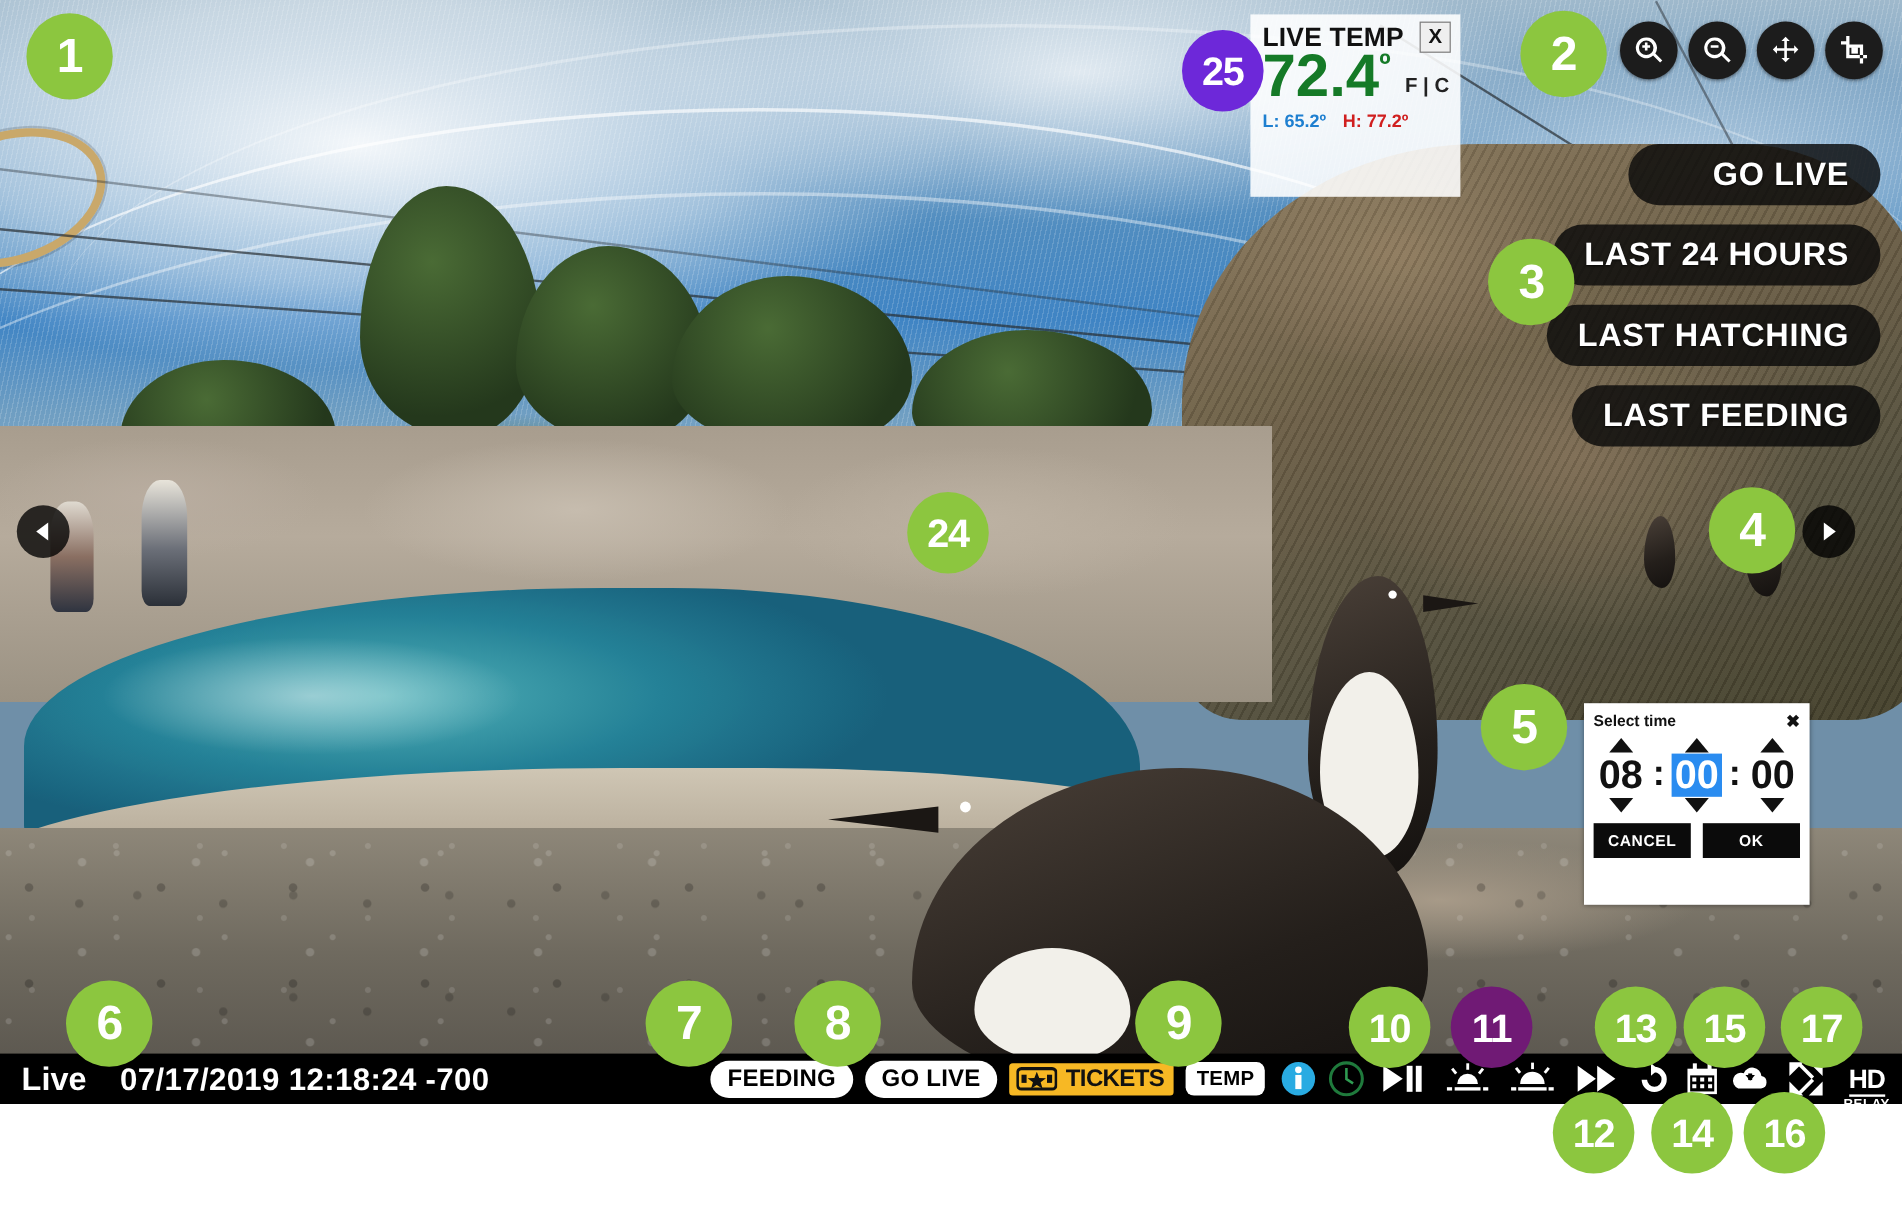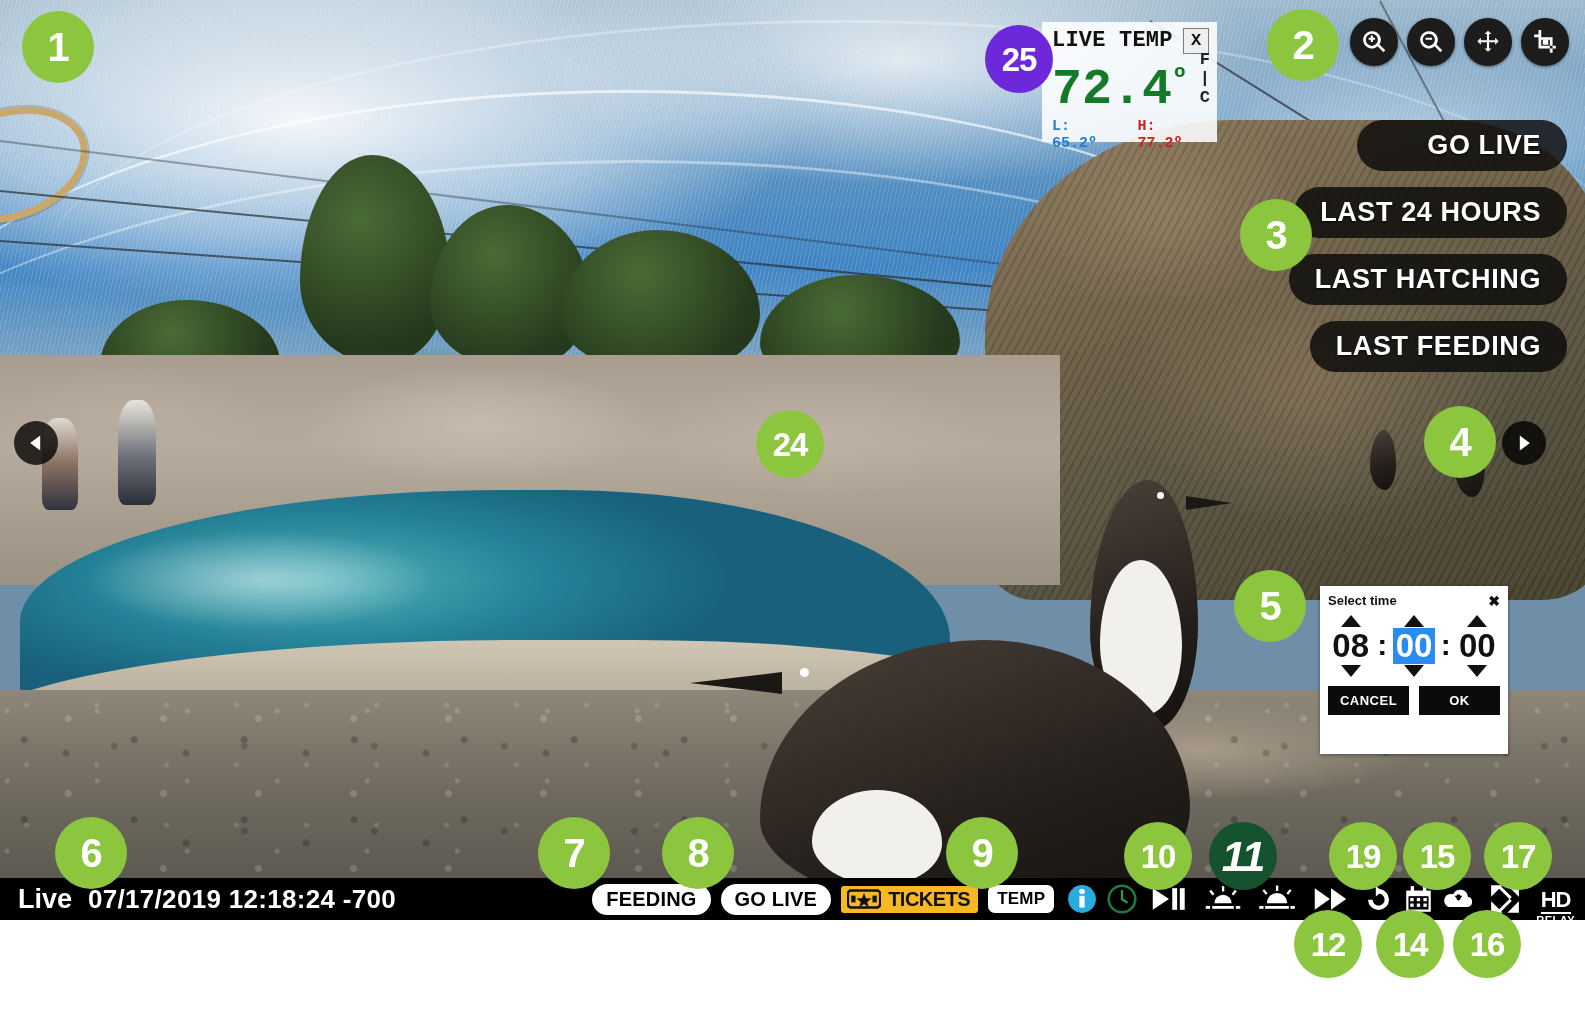--- a/index.html
+++ b/index.html
@@ -183,24 +183,23 @@
     background: rgba(10,10,10,.82); color: #fff;
     border-radius: 26px; padding: 10px 26px;
     font-size: 27px; font-weight: 700; letter-spacing: .6px;
     white-space: nowrap; cursor: pointer;
     text-shadow: 0 1px 2px rgba(0,0,0,.8);
   }
   .pill.go-live { padding-left: 70px; }
 
   
   #live-temp {
-    position: absolute; left: 1042px; top: 22px; width: 175px; height: 120px;
+    position: absolute; left: 1042px; top: 12px; width: 175px; height: 152px;
     background: rgba(255,255,255,.88); z-index: 55;
     padding: 6px 8px 4px 10px;
-    font-family: Liberation Mono, monospace;
   }
   #live-temp .lt-head { display: flex; align-items: flex-start; justify-content: space-between; }
   #live-temp .lt-title { font-size: 22px; font-weight: 700; color: #111; letter-spacing: .2px; }
   #live-temp .lt-close {
     width: 26px; height: 26px; border: 1px solid #7d7d7d; background: #efefef;
     font-size: 17px; font-weight: 700; color: #111; line-height: 24px; text-align: center;
     cursor: pointer;
   }
   #live-temp .lt-main { display: flex; align-items: flex-end; gap: 12px; margin-top: -4px; }
   #live-temp .lt-value { font-size: 50px; font-weight: 700; color: #157a27; line-height: .95; }
@@ -231,21 +230,21 @@
     flex: 1; background: #0b0b0b; color: #fff; text-align: center;
     font-size: 13px; font-weight: 700; padding: 7px 0; cursor: pointer; letter-spacing: .5px;
   }
 
   
   #control-bar {
     position: absolute; left: 0; top: 878px; width: 1585px; height: 42px;
     background: #000; display: flex; align-items: center; z-index: 50;
   }
   #live-label { color: #fff; font-size: 27px; font-weight: 700; margin-left: 18px; }
-  #timestamp { color: #fff; font-size: 26px; font-weight: 700; margin-left: 16px; letter-spacing: .3px; }
+  #timestamp { color: #fff; font-size: 26px; font-weight: 700; margin-left: 28px; letter-spacing: .3px; }
   .bar-spacer { flex: 1; }
   .cap-btn {
     background: #fff; color: #000; border-radius: 16px;
     font-size: 20px; font-weight: 700; padding: 4px 14px; margin-right: 10px;
     white-space: nowrap; cursor: pointer; letter-spacing: .2px;
   }
   .cap-btn.small { font-size: 17px; padding: 4px 9px; border-radius: 7px; margin-right: 8px; }
   #tickets-btn {
     background: #f7b824; color: #111; border-radius: 3px;
     display: flex; align-items: center; gap: 7px;
@@ -559,23 +558,23 @@
       <div class="badge" style="left: 22px; top: 11px; width: 72px; height: 72px; background: rgb(140, 198, 63); font-size: 40px;">1</div>
       <div class="badge" style="left: 1267px; top: 9px; width: 72px; height: 72px; background: rgb(140, 198, 63); font-size: 40px;">2</div>
       <div class="badge" style="left: 1240px; top: 199px; width: 72px; height: 72px; background: rgb(140, 198, 63); font-size: 40px;">3</div>
       <div class="badge" style="left: 1424px; top: 406px; width: 72px; height: 72px; background: rgb(140, 198, 63); font-size: 40px;">4</div>
       <div class="badge" style="left: 1234px; top: 570px; width: 72px; height: 72px; background: rgb(140, 198, 63); font-size: 40px;">5</div>
       <div class="badge" style="left: 55px; top: 817px; width: 72px; height: 72px; background: rgb(140, 198, 63); font-size: 40px;">6</div>
       <div class="badge" style="left: 538px; top: 817px; width: 72px; height: 72px; background: rgb(140, 198, 63); font-size: 40px;">7</div>
       <div class="badge" style="left: 662px; top: 817px; width: 72px; height: 72px; background: rgb(140, 198, 63); font-size: 40px;">8</div>
       <div class="badge" style="left: 946px; top: 817px; width: 72px; height: 72px; background: rgb(140, 198, 63); font-size: 40px;">9</div>
       <div class="badge" style="left: 1124px; top: 822px; width: 68px; height: 68px; background: rgb(140, 198, 63); font-size: 33px;">10</div>
-      <div class="badge" style="left: 1209px; top: 822px; width: 68px; height: 68px; background: #14532d; font-size: 43px; font-style: italic;">11</div>
+      <div class="badge" style="left: 1209px; top: 822px; width: 68px; height: 68px; background: #701a75; font-size: 33px;">11</div>
       <div class="badge" style="left: 1294px; top: 910px; width: 68px; height: 68px; background: rgb(140, 198, 63); font-size: 33px;">12</div>
-      <div class="badge" style="left: 1329px; top: 822px; width: 68px; height: 68px; background: rgb(140, 198, 63); font-size: 33px;">19</div>
+      <div class="badge" style="left: 1329px; top: 822px; width: 68px; height: 68px; background: rgb(140, 198, 63); font-size: 33px;">13</div>
       <div class="badge" style="left: 1376px; top: 910px; width: 68px; height: 68px; background: rgb(140, 198, 63); font-size: 33px;">14</div>
       <div class="badge" style="left: 1403px; top: 822px; width: 68px; height: 68px; background: rgb(140, 198, 63); font-size: 33px;">15</div>
       <div class="badge" style="left: 1453px; top: 910px; width: 68px; height: 68px; background: rgb(140, 198, 63); font-size: 33px;">16</div>
       <div class="badge" style="left: 1484px; top: 822px; width: 68px; height: 68px; background: rgb(140, 198, 63); font-size: 33px;">17</div>
       <div class="badge" style="left: 756px; top: 410px; width: 68px; height: 68px; background: rgb(140, 198, 63); font-size: 33px;">24</div>
       <div class="badge" style="left: 985px; top: 25px; width: 68px; height: 68px; background: #6d28d9; font-size: 33px;">25</div>
     </div>
 
 </div>
 

